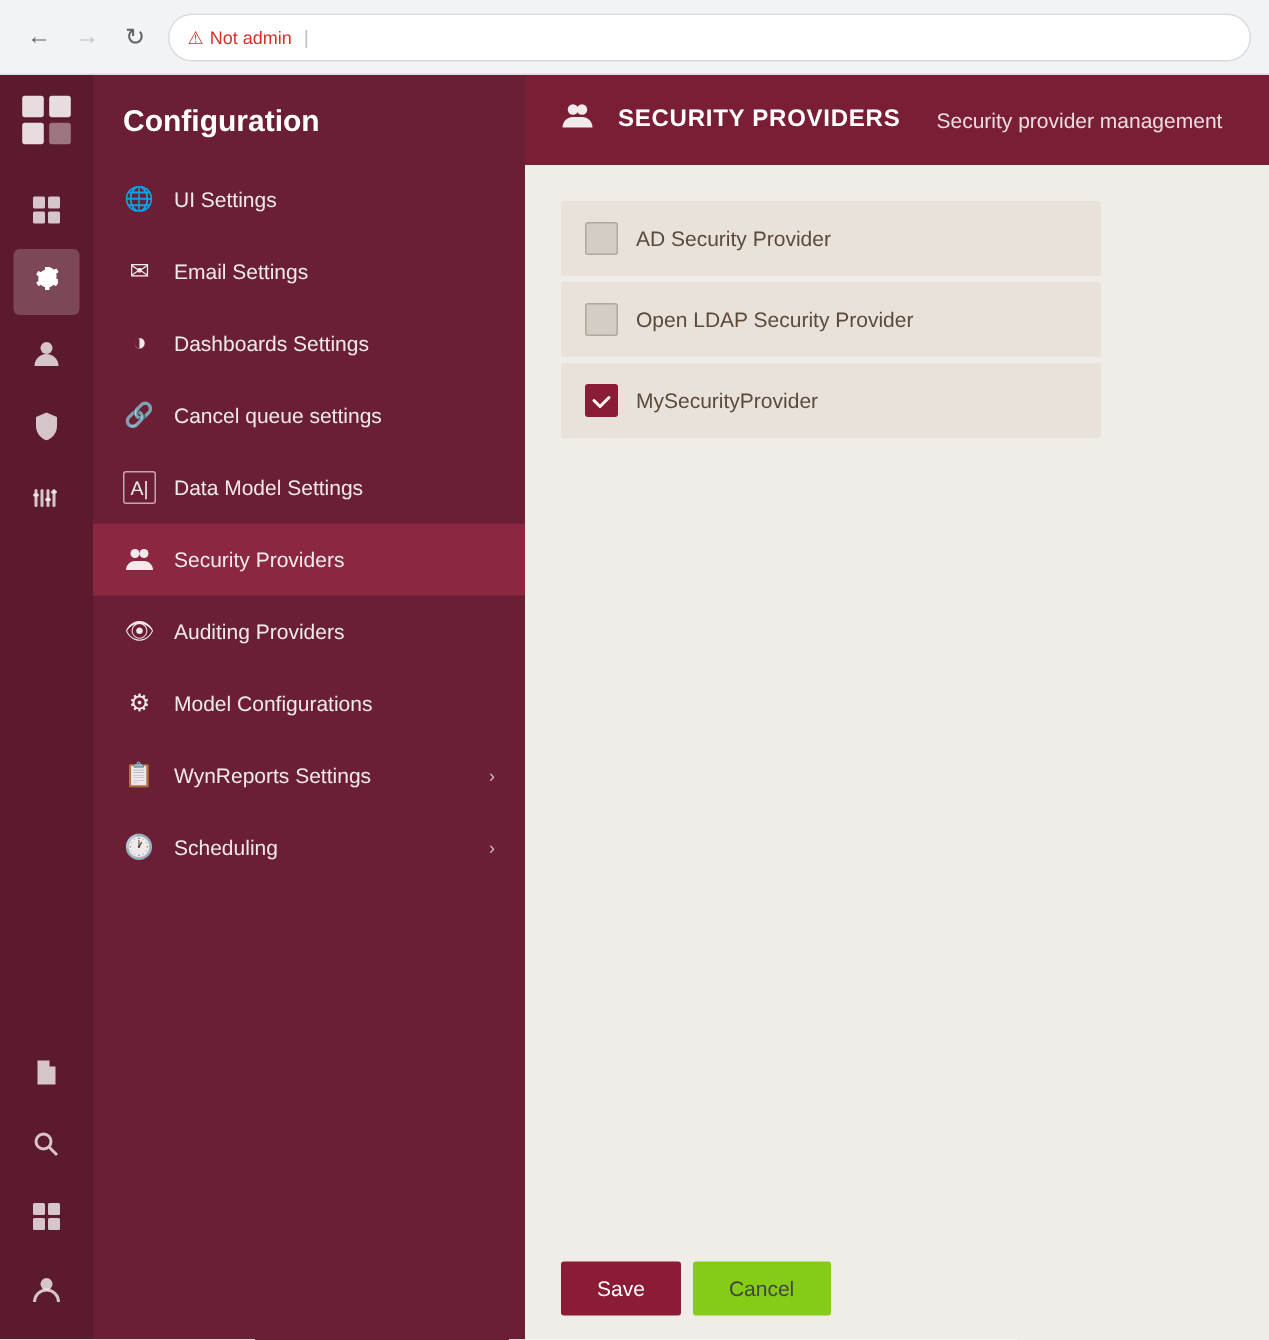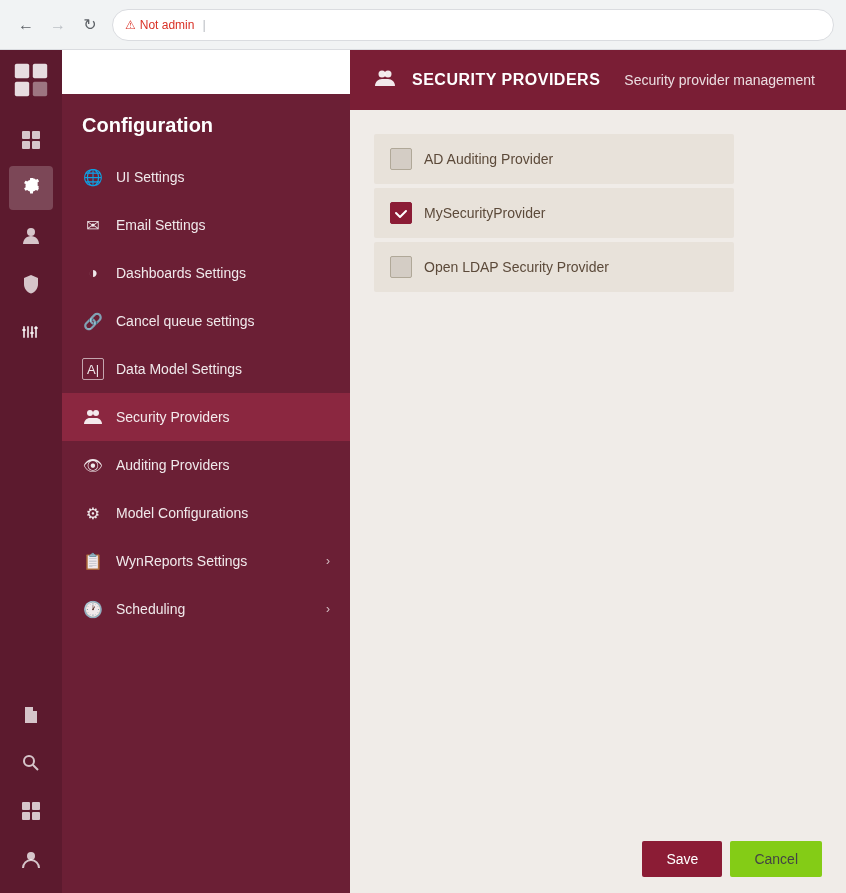--- a/index.html
+++ b/index.html
@@ -92,21 +92,20 @@
 
     
     .config-sidebar {
       width: 288px;
       background: #6b1f35;
       color: #fff;
       display: flex;
       flex-direction: column;
       flex-shrink: 0;
       overflow-y: auto;
-      margin-top: 44px;
     }
     .config-title {
       font-size: 20px;
       font-weight: 600;
       color: #fff;
       padding: 20px 20px 16px;
     }
     .nav-item {
       display: flex;
       align-items: center;
@@ -205,21 +204,20 @@
     }
     .provider-name {
       font-size: 14px;
       color: #5c4a3a;
     }
 
     
     .footer-actions {
       padding: 16px 24px;
       display: flex;
-      justify-content: flex-end;
       gap: 8px;
       flex-shrink: 0;
     }
     .btn {
       padding: 10px 24px;
       font-size: 14px;
       border: none;
       border-radius: 2px;
       cursor: pointer;
       font-weight: 500;
@@ -397,37 +395,37 @@
       </span>
       <span class="header-title">SECURITY PROVIDERS</span>
       <span class="header-subtitle">Security provider management</span>
     </div>
 
     <div class="providers-area">
       <div class="provider-list">
 
         <div class="provider-item">
           <div class="provider-checkbox"></div>
-          <span class="provider-name">AD Auditing Provider</span>
+          <span class="provider-name">AD Security Provider</span>
+        </div>
+
+        <div class="provider-item">
+          <div class="provider-checkbox"></div>
+          <span class="provider-name">Open LDAP Security Provider</span>
         </div>
 
         <div class="provider-item">
           <div class="provider-checkbox checked">
             <svg width="14" height="14" viewBox="0 0 14 14" fill="none">
               <path d="M2 7l4 4 6-6" stroke="white" stroke-width="2" stroke-linecap="round" stroke-linejoin="round"></path>
             </svg>
           </div>
           <span class="provider-name">MySecurityProvider</span>
         </div>
 
-        <div class="provider-item">
-          <div class="provider-checkbox"></div>
-          <span class="provider-name">Open LDAP Security Provider</span>
-        </div>
-
       </div>
     </div>
 
     <div class="footer-actions">
       <button class="btn btn-primary">Save</button>
       <button class="btn btn-secondary">Cancel</button>
     </div>
   </div>
 
 </div>

